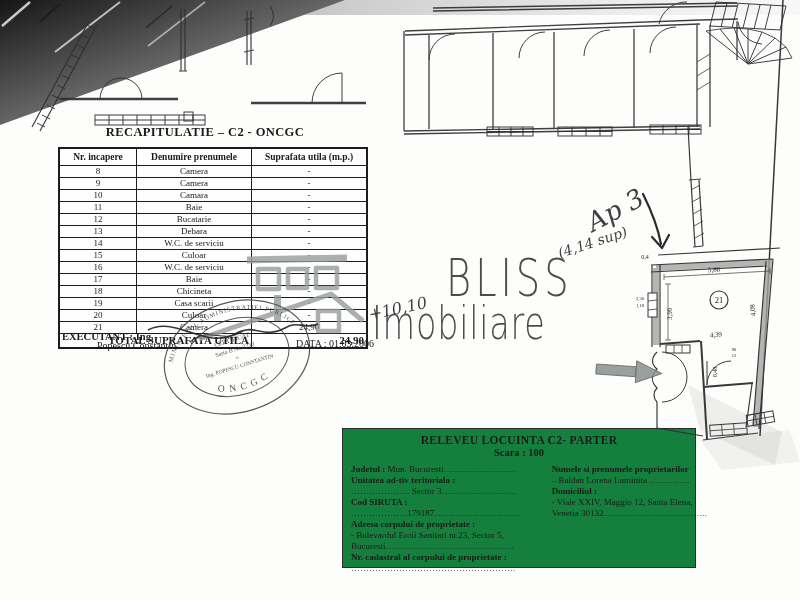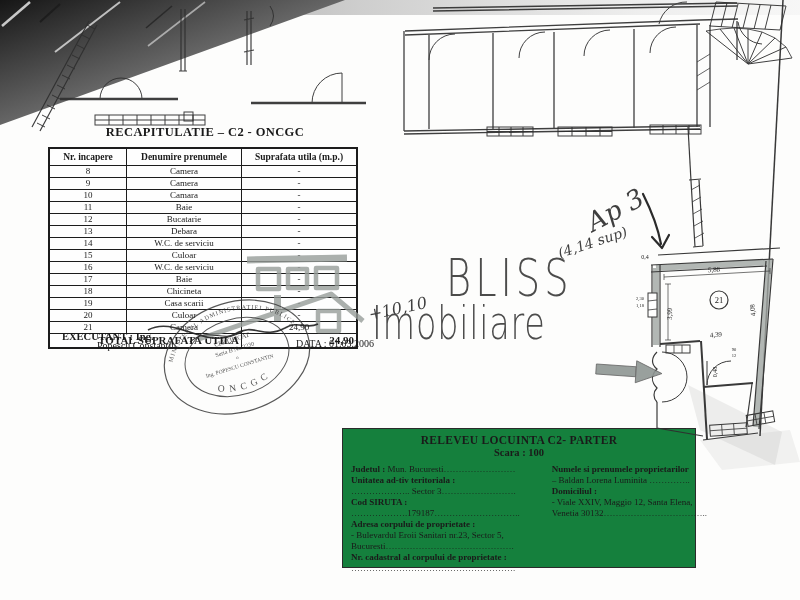--- a/index.html
+++ b/index.html
@@ -1,21 +1,21 @@
 <!DOCTYPE html>
 <html><head>
 <meta charset="utf-8">
 <style>
   html,body{margin:0;padding:0;}
   #page{position:relative;width:800px;height:600px;background:#fdfdfc;overflow:hidden;
         font-family:"Liberation Serif",serif;color:#1a1a1a;}
   
   #recap-title{position:absolute;left:58px;top:125px;width:294px;text-align:center;
       font-weight:bold;font-size:12.5px;letter-spacing:.4px;}
-  #recap-table{position:absolute;left:48px;top:147px;border-collapse:collapse;
+  #recap-table{position:absolute;left:58px;top:147px;border-collapse:collapse;
       background:rgba(255,255,255,.6);border-radius:16px;}
   #recap-table td,#recap-table th{border:1px solid #1c1c1c;font-size:9px;line-height:11px;
       padding:0 2px;text-align:center;height:11px;}
   #recap-table th{font-size:9.5px;height:16px;font-weight:bold;}
   #recap-table{border:2px solid #1c1c1c;}
   .c-nr{width:72px;} .c-den{width:110px;} .c-sup{width:110px;}
   #recap-table tr.total td{font-weight:bold;font-size:11px;height:13px;text-align:right;}
   
   #executant{position:absolute;left:62px;top:331px;font-size:10.5px;font-weight:bold;}
   #executant-name{position:absolute;left:97px;top:340px;font-size:10px;}

